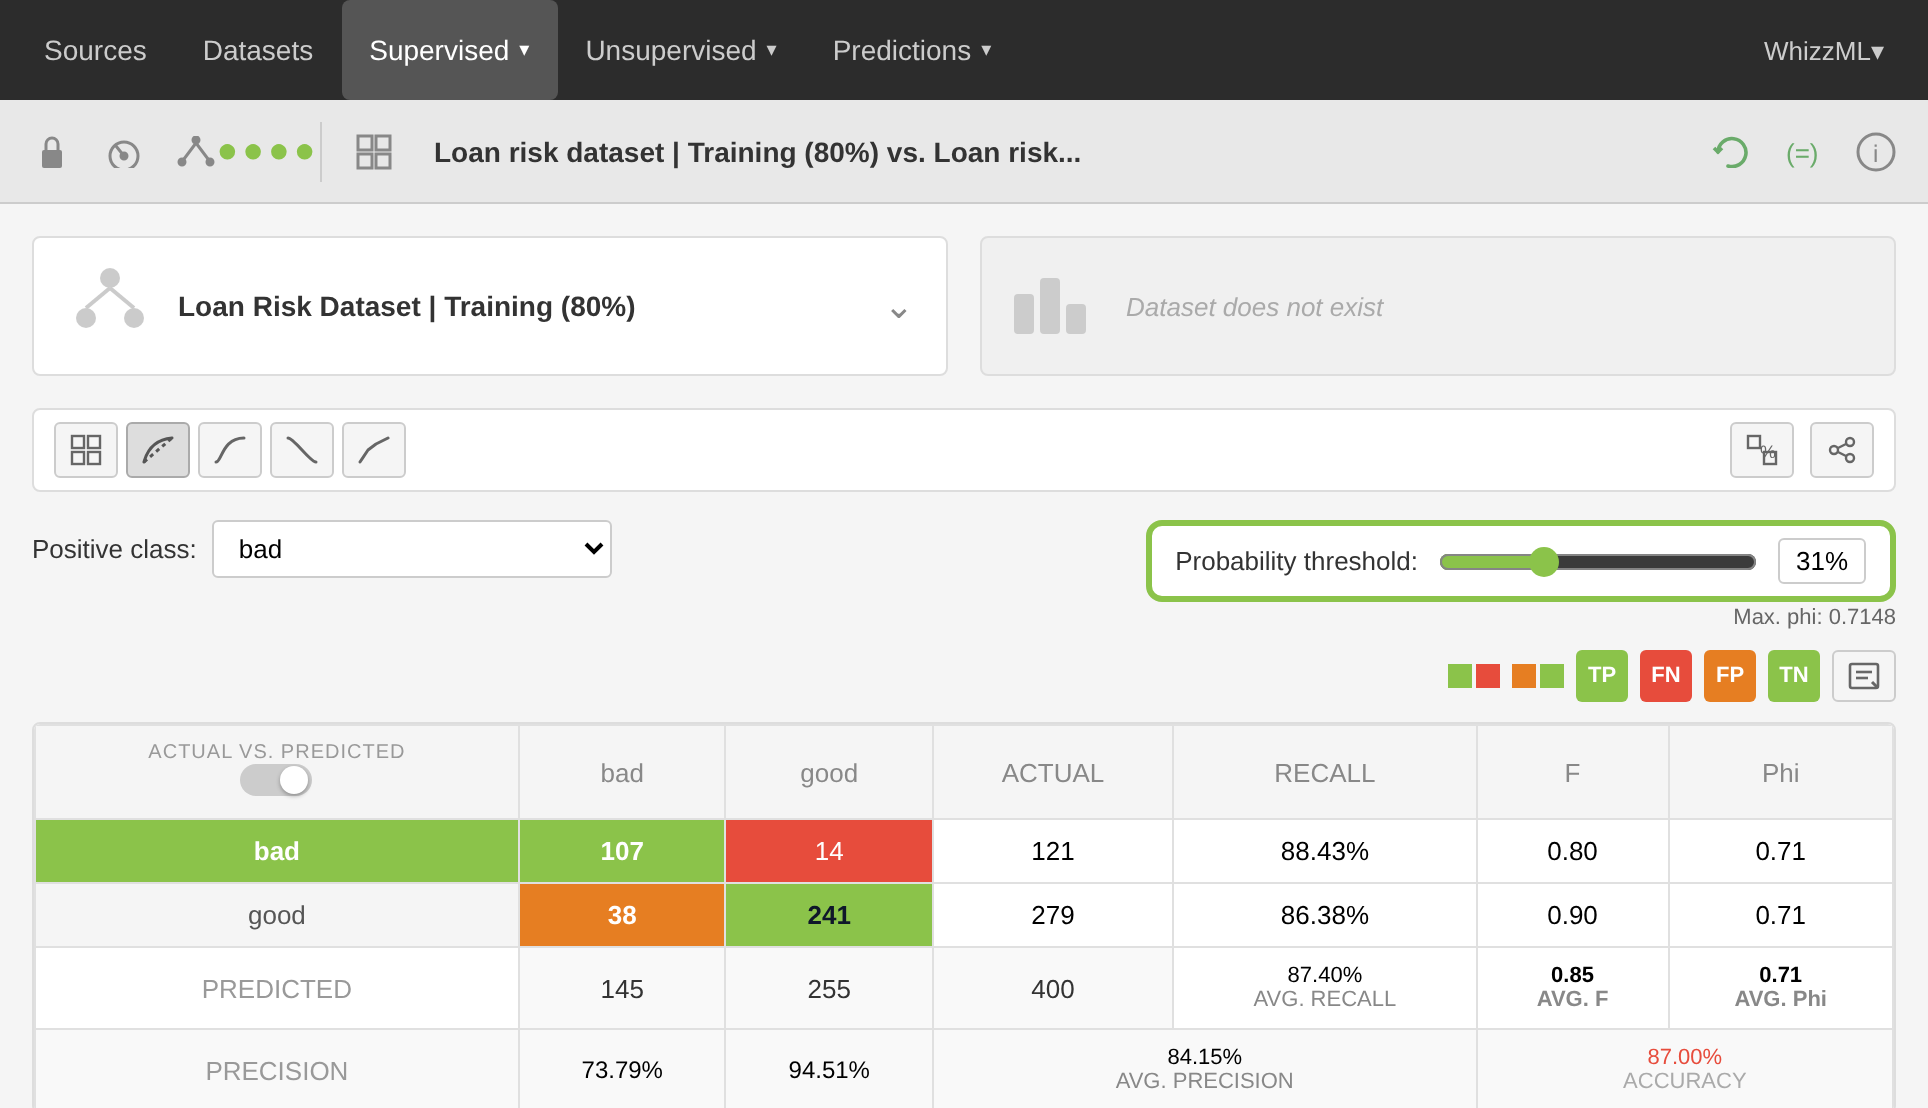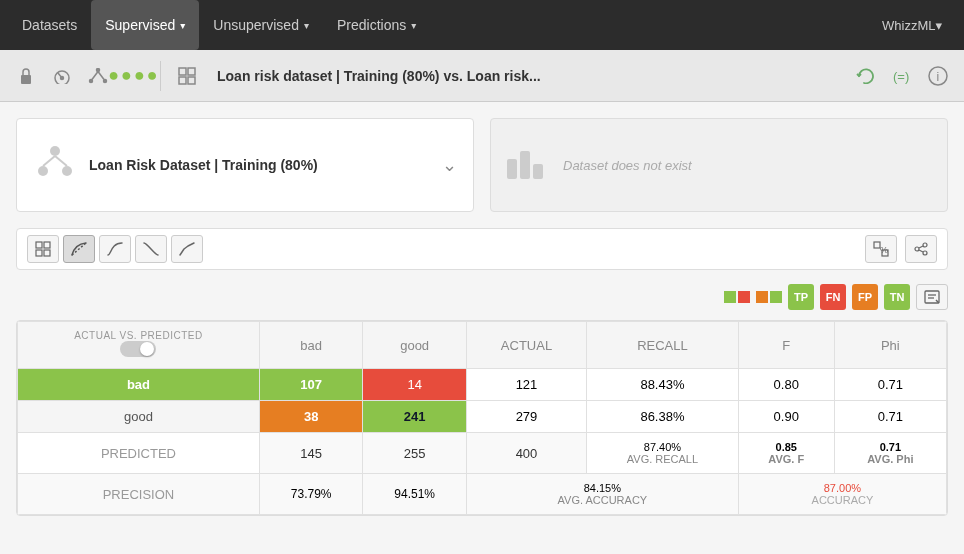--- a/index.html
+++ b/index.html
@@ -68,21 +68,21 @@
     .dataset-row {
       display: flex;
       gap: 16px;
       margin-bottom: 16px;
     }
     .dataset-card {
       flex: 1;
       background: #fff;
       border: 1px solid #ddd;
       border-radius: 4px;
-      padding: 24px 16px;
+      padding: 12px 16px;
       display: flex;
       align-items: center;
       gap: 12px;
       min-height: 60px;
     }
     .dataset-card .ds-icon {
       width: 44px; height: 44px;
       display: flex; align-items: center; justify-content: center;
     }
     .dataset-card .ds-title {
@@ -280,20 +280,21 @@
       box-shadow: 0 1px 2px rgba(0,0,0,0.3);
     }
 
     
     .tree-svg { opacity: 0.6; }
   </style>
 </head>
 <body>
 
 <nav class="nav-bar">
+  <div class="nav-item">Sources</div>
   <div class="nav-item">Datasets</div>
   <div class="nav-item active">
     <span>Supervised</span>
     <span class="arrow">▾</span>
   </div>
   <div class="nav-item">
     <span>Unsupervised</span>
     <span class="arrow">▾</span>
   </div>
   <div class="nav-item">
@@ -434,20 +435,37 @@
           <circle cx="12" cy="4" r="2"></circle>
             <circle cx="4" cy="8" r="2"></circle>
             <circle cx="12" cy="12" r="2"></circle>
           <line x1="6" y1="7" x2="10" y2="5"></line>
             <line x1="6" y1="9" x2="10" y2="11"></line>
         </svg>
       </button>
     </div>
   </div>
 
+  <div class="controls-row">
+    <div class="positive-class-group">
+      <label>Positive class:</label>
+      <select>
+        <option>bad</option>
+        <option>good</option>
+      </select>
+    </div>
+    <div class="threshold-group">
+      <div class="threshold-row">
+        <span class="threshold-label">Probability threshold:</span>
+        <input type="range" class="threshold-slider" min="0" max="100" value="31" style="">
+        <div class="threshold-value">31%</div>
+      </div>
+      <div class="max-phi">Max. phi: 0.7148</div>
+    </div>
+  </div>
 
   <div class="legend-row">
     <div style="display:flex;gap:2px;">
       <div style="width:12px;height:12px;background:#8bc34a;"></div>
       <div style="width:12px;height:12px;background:#e74c3c;"></div>
     </div>
     <div style="display:flex;gap:2px;margin-left:0;">
       <div style="width:12px;height:12px;background:#e67e22;"></div>
       <div style="width:12px;height:12px;background:#8bc34a;"></div>
     </div>
@@ -514,20 +532,20 @@
           <td class="cell-predicted">400</td>
           <td style="font-size:11px;">87.40%<br><span style="color:#888;">AVG. RECALL</span></td>
           <td style="font-size:11px;font-weight:bold;">0.85<br><span style="color:#888;">AVG. F</span></td>
           <td style="font-size:11px;font-weight:bold;">0.71<br><span style="color:#888;">AVG. Phi</span></td>
         </tr>
 
         <tr style="background:#f9f9f9;">
           <td class="cell-precision">PRECISION</td>
           <td style="font-size:12px;">73.79%</td>
           <td style="font-size:12px;">94.51%</td>
-          <td colspan="2" style="font-size:11px;">84.15%<br><span style="color:#888;">AVG. ACCURACY</span></td>
+          <td colspan="2" style="font-size:11px;">84.15%<br><span style="color:#888;">AVG. PRECISION</span></td>
           <td colspan="2" style="font-size:11px;color:#e74c3c;">87.00%<br><span style="color:#aaa;">ACCURACY</span></td>
         </tr>
       </tbody>
     </table>
   </div>
 
 </div>
 
 </body></html>

